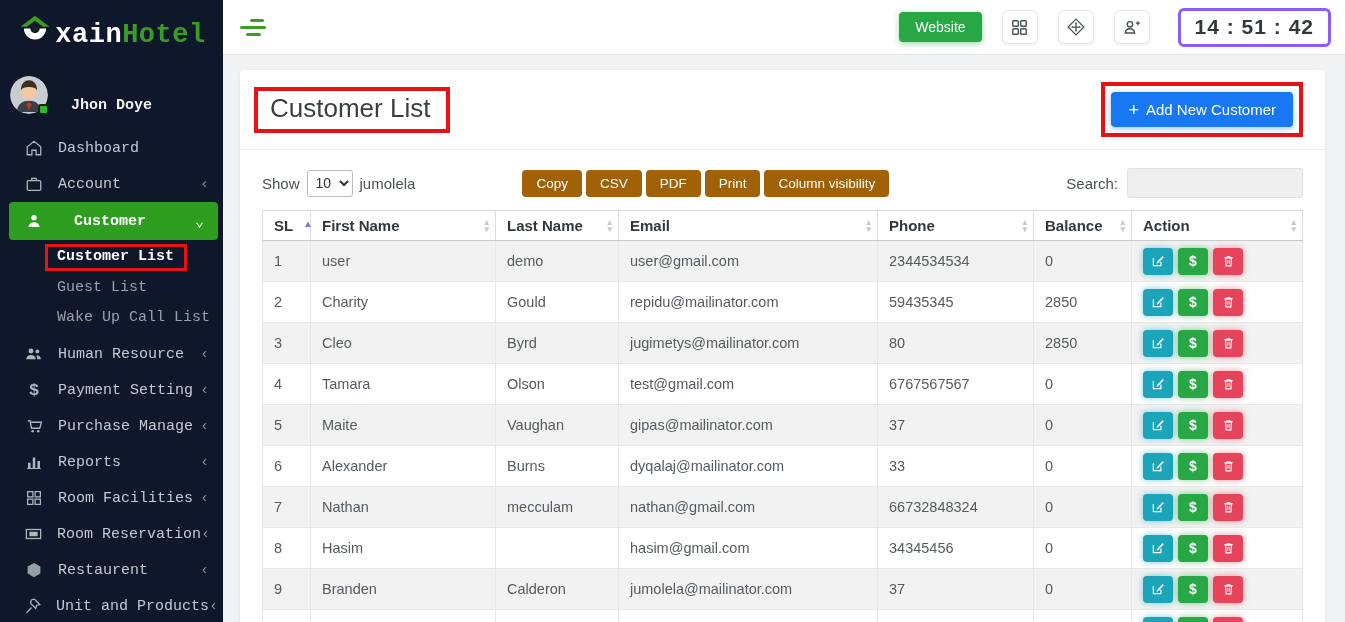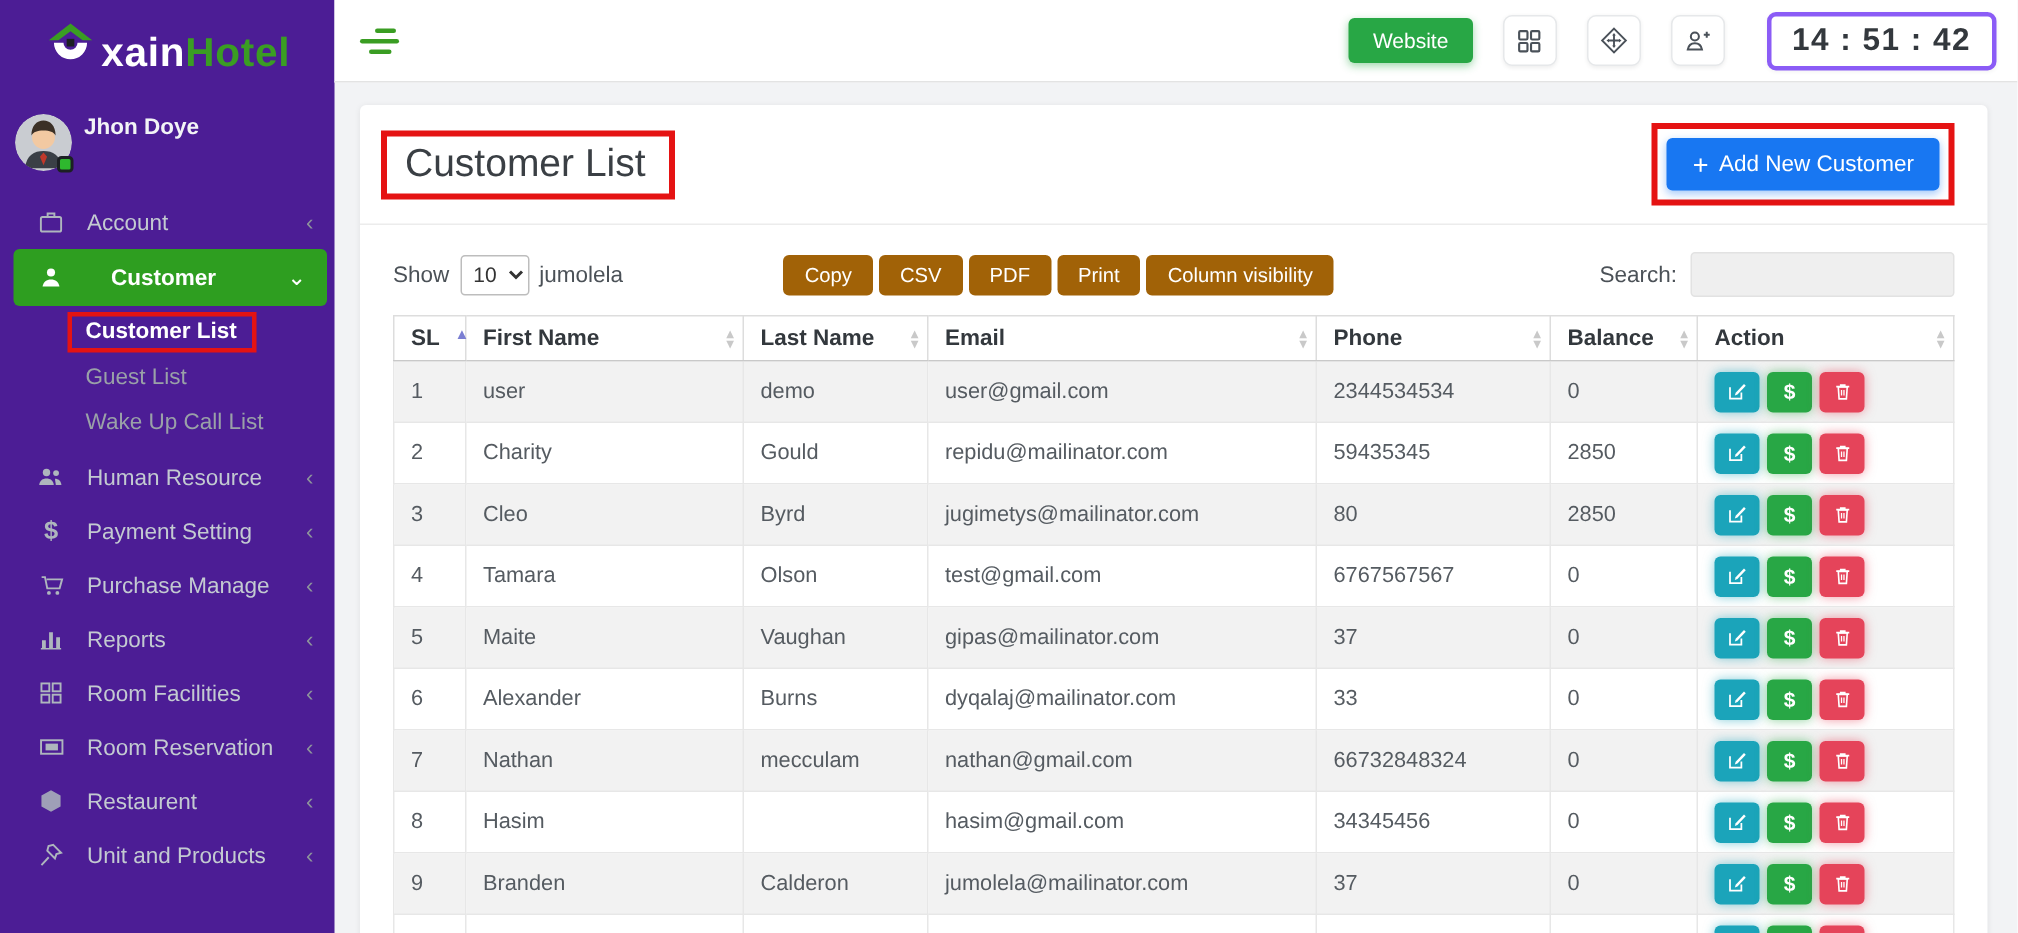--- a/index.html
+++ b/index.html
@@ -1,27 +1,27 @@
 <!DOCTYPE html>
 <html><head>
 <meta charset="utf-8">
 <style>
   * { margin:0; padding:0; box-sizing:border-box; }
   html,body { width:1345px; height:622px; overflow:hidden; }
   body { font-family:"Liberation Sans", sans-serif; background:#f2f3f5; display:flex; }
 
   
-  .sidebar { width:223px; min-width:223px; height:622px; background:#4c1d95; color:#c3cad1; }
+  .sidebar { width:223px; min-width:223px; height:622px; background:#0f172a; color:#c3cad1;font-family:Liberation Mono, monospace; }
   .logo-block { height:64px; display:flex; align-items:center; justify-content:center; gap:2px; padding-top:6px; }
   .logo-mark { position:relative; top:-2px; }
   .brand { font-size:27px; font-weight:bold; letter-spacing:0.5px; }
   .brand .white { color:#ffffff; }
   .brand .green { color:#3a9d23; }
 
-  .user-block { display:flex; align-items:flex-start; gap:8px; padding:12px 10px 14px 10px; }
+  .user-block { display:flex; align-items:flex-end; gap:23px; padding:12px 10px 14px 10px; }
   .avatar-wrap { position:relative; width:38px; height:38px; }
   .avatar-wrap svg { border-radius:50%; display:block; }
   .status-dot { position:absolute; right:-1px; bottom:-1px; width:11px; height:11px; background:#2eb82e; border:2px solid #1c2023; border-radius:3px; }
   .user-name { color:#f2f4f6; font-size:15px; font-weight:bold; }
 
   .nav { margin-top:2px; }
   .nav-item { height:36px; display:flex; align-items:center; padding:0 14px 0 24px; cursor:pointer; }
   .nav-item .ni-icon { width:20px; height:20px; display:flex; align-items:center; justify-content:center; margin-right:14px; color:#aeb6bd; }
   .nav-item .ni-label { font-size:15px; color:#c3cad1; flex:1; white-space:nowrap; }
   .nav-item .ni-chev { color:#8d949b; font-size:15px; }
@@ -101,20 +101,28 @@
         <polygon points="20,27 17.5,30 20,36 22.5,30" fill="#c0392b"></polygon>
         <circle cx="20" cy="16.5" r="8" fill="#f2c9a2"></circle>
         <path d="M11.5 15c0-7 4-10.5 8.5-10.5S28.5 8 28.5 15c-1.5-2.5-4-3.5-8.5-3.5s-7 1-8.5 3.5z" fill="#3b3026"></path>
       </svg>
       <span class="status-dot"></span>
     </span>
     <span class="user-name">Jhon Doye</span>
   </div>
 
   <nav class="nav">
+    <div class="nav-item">
+      <span class="ni-icon">
+        <svg width="18" height="18" viewBox="0 0 24 24">
+            <path d="M3 10.5 12 3l9 7.5V21h-6.2v-6h-5.6v6H3z" fill="none" stroke="currentColor" stroke-width="1.7"></path>
+          </svg>
+      </span>
+      <span class="ni-label">Dashboard</span>
+    </div>
 
     <div class="nav-item">
       <span class="ni-icon">
         <svg width="18" height="18" viewBox="0 0 24 24">
             <rect x="3" y="7.5" width="18" height="13" rx="1.5" fill="none" stroke="currentColor" stroke-width="1.7"></rect>
             <path d="M9 7.5V4.5h6v3" fill="none" stroke="currentColor" stroke-width="1.7"></path>
           </svg>
       </span>
       <span class="ni-label">Account</span>
       <span class="ni-chev">‹</span>

